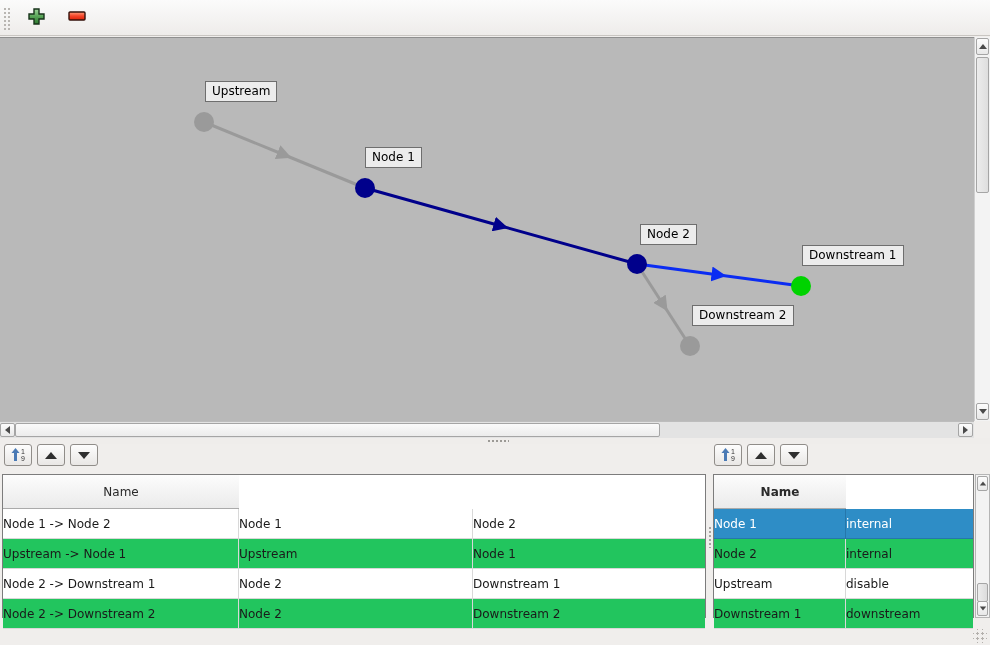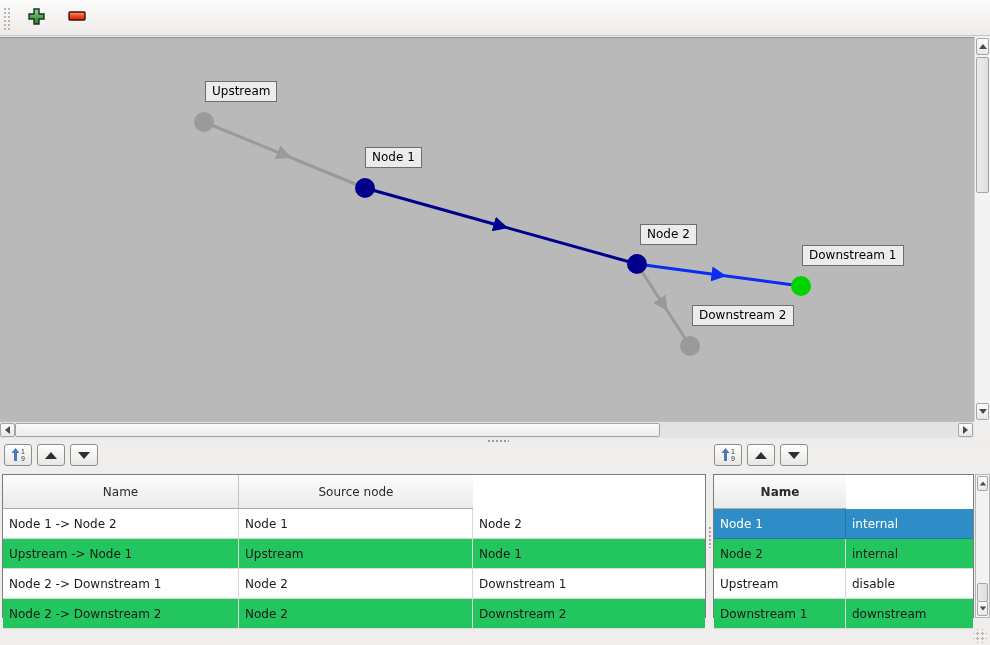--- a/index.html
+++ b/index.html
@@ -51,21 +51,21 @@
   .grid { position:absolute; top:474px; background:#fff; border:1px solid #7c7c7c; }
   .grid-edges { left:2px; width:704px; height:144px; }
   .grid-nodes { left:713px; width:261px; height:144px; }
   .grid .hrow { display:flex; height:34px; }
   .grid .hcell { background:linear-gradient(#fcfcfc,#ebebeb); border-right:1px solid #c3c3c3; border-bottom:1px solid #aaa;
     display:flex; align-items:center; justify-content:center; font-size:12px; color:#2a2a2a; }
   .grid .hcell:last-child { border-right:none; }
   .grid-nodes .hcell { font-weight:bold; }
   .grid .row { display:flex; height:30px; background:#fff; }
   .grid .row.alt { background:#22c55e; }
-  .grid .cell { border-right:1px solid #d8d8d8; border-bottom:1px solid #d8d8d8; display:flex; align-items:center; padding-left:6px; font-size:12px; overflow:hidden; white-space:nowrap; }
+  .grid .cell { border-right:1px solid #d8d8d8; border-bottom:1px solid #d8d8d8; display:flex; align-items:center; font-size:12px; overflow:hidden; white-space:nowrap; }
   .grid .cell:last-child { border-right:none; }
   .grid .row.sel { background:var(--sel-bg,#2e8dc6); color:#fff; }
   .grid .row.sel .cell { border-right-color:#2577ab; border-bottom-color:#2577ab; }
   .grid-edges .cell:nth-child(1),.grid-edges .hcell:nth-child(1){ width:236px; }
   .grid-edges .cell:nth-child(2),.grid-edges .hcell:nth-child(2){ width:234px; }
   .grid-edges .cell:nth-child(3),.grid-edges .hcell:nth-child(3){ width:232px; }
   .grid-nodes .cell:nth-child(1),.grid-nodes .hcell:nth-child(1){ width:132px; }
   .grid-nodes .cell:nth-child(2),.grid-nodes .hcell:nth-child(2){ width:127px; }
 
   .nodes-scroll { position:absolute; left:975px; top:474px; width:15px; height:144px; background:#f3f3f3; border:1px solid #b5b5b5; }
@@ -218,21 +218,20 @@
       <button class="tb-btn">
         <span>
           <span style="display:block;width:0;height:0;border-left:6px solid transparent;border-right:6px solid transparent;border-top:7px solid #2f2f2f;"></span>
         </span>
       </button>
     </div>
 
   <div class="grid grid-edges" id="edges-grid">
       <div class="hrow">
         <div class="hcell">Name</div>
-        <div class="hcell">Source node</div>
       </div>
       <div class="row">
         <div class="cell">Node 1 -&gt; Node 2</div>
         <div class="cell">Node 1</div>
         <div class="cell">Node 2</div>
       </div>
       <div class="row alt">
         <div class="cell">Upstream -&gt; Node 1</div>
         <div class="cell">Upstream</div>
         <div class="cell">Node 1</div>

